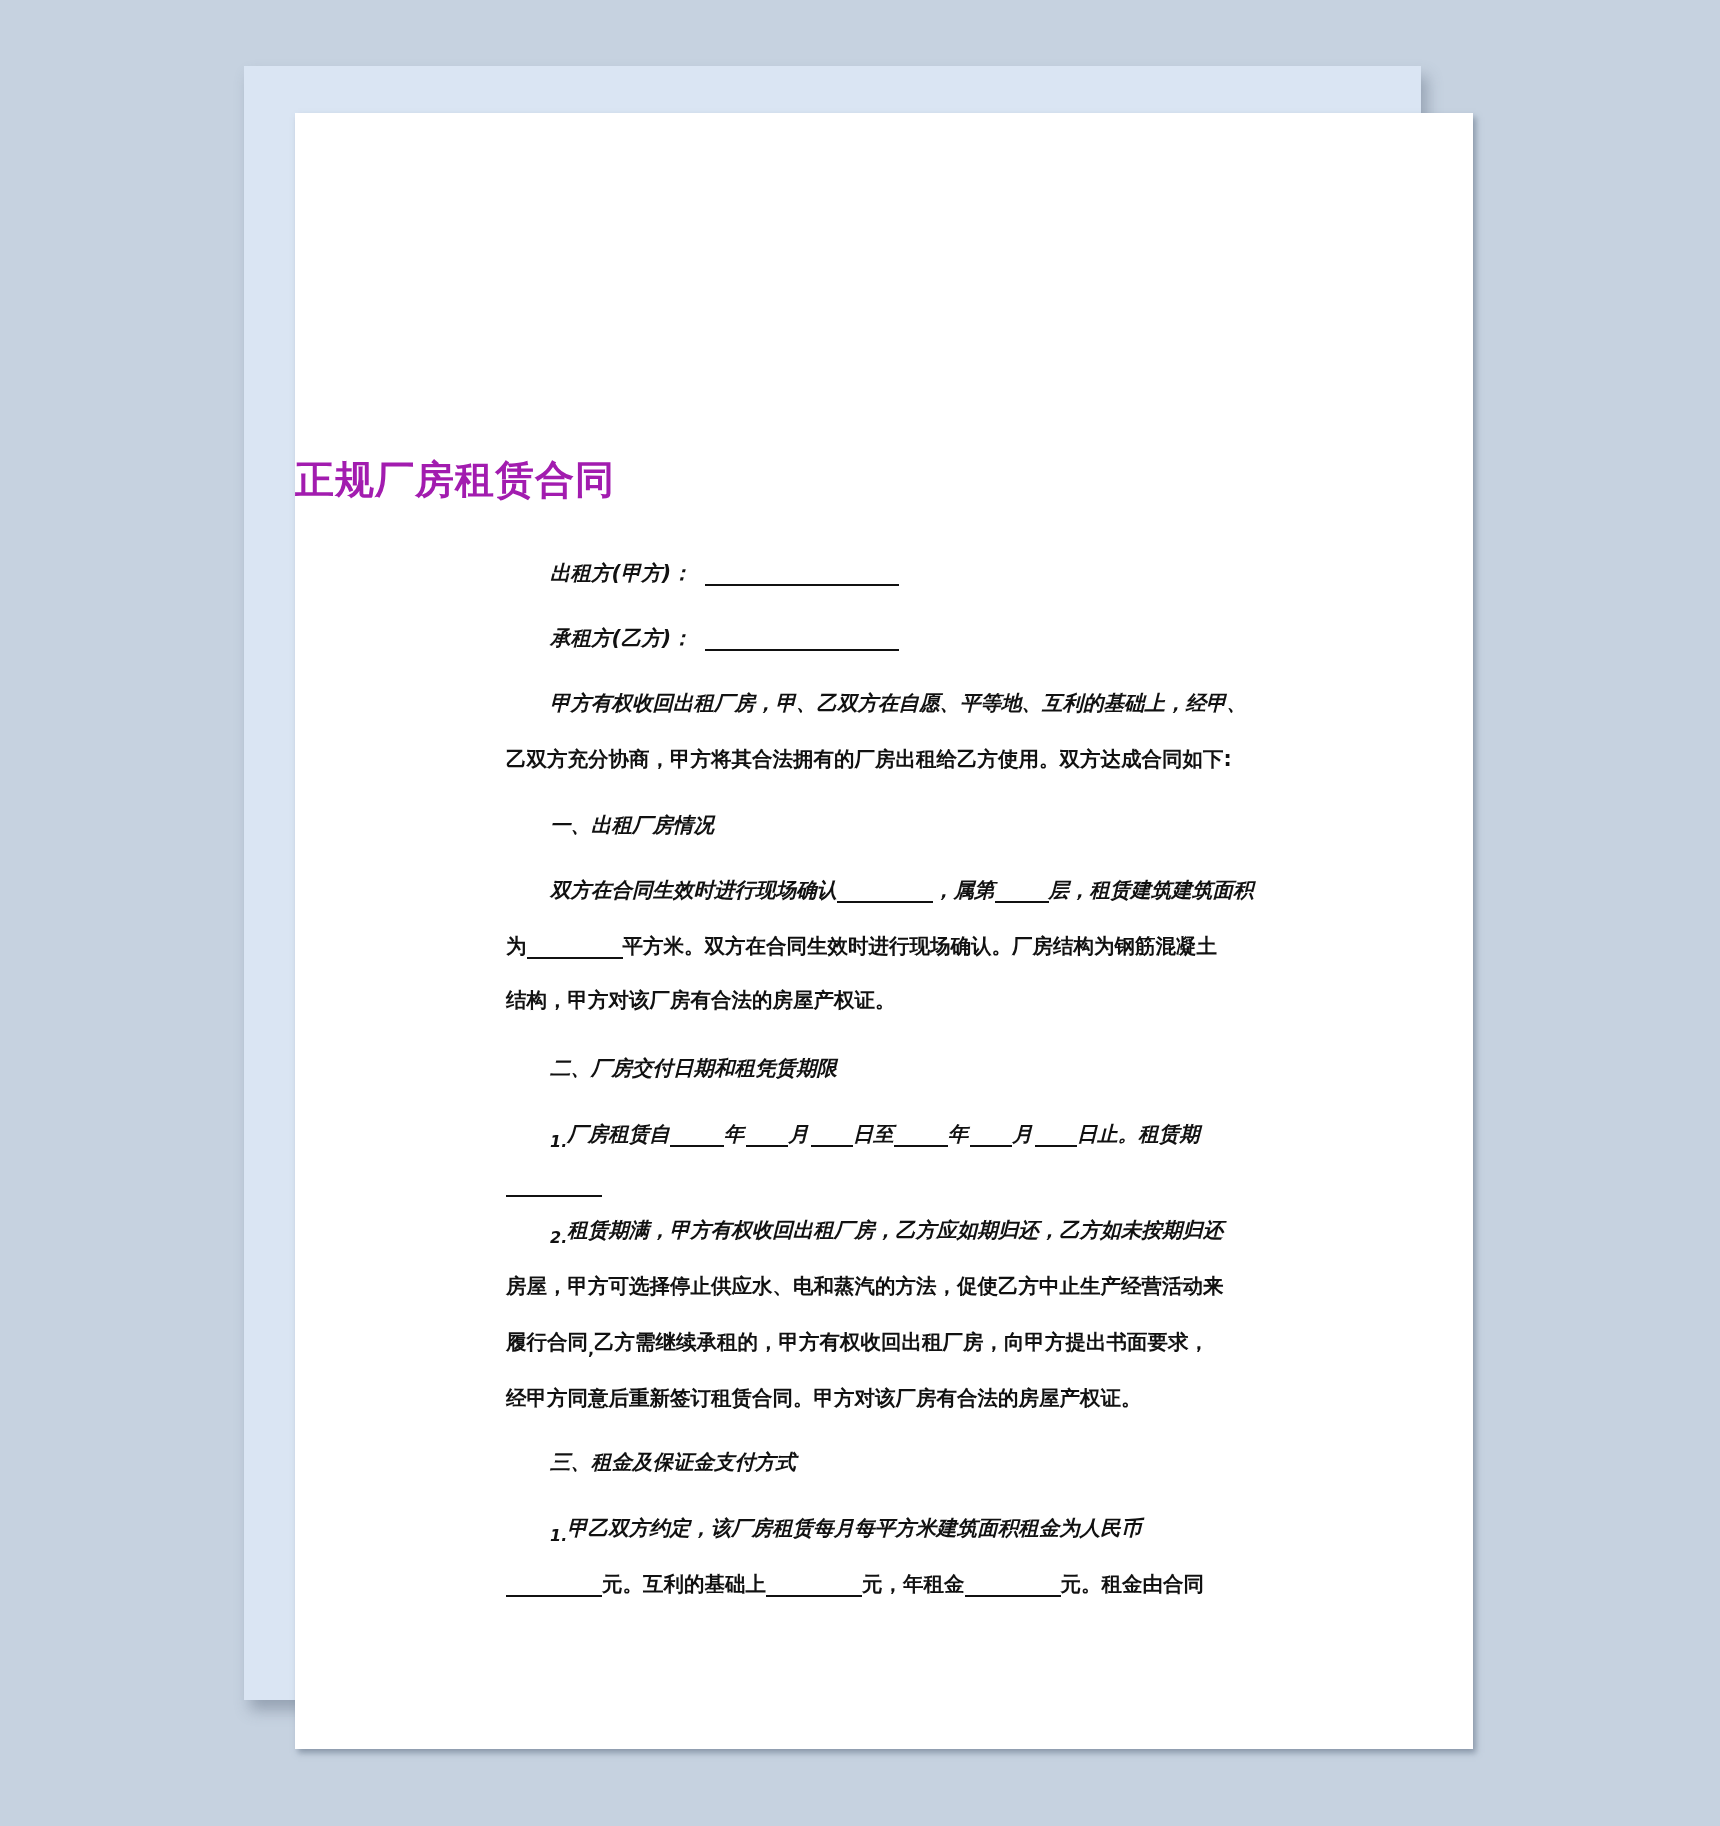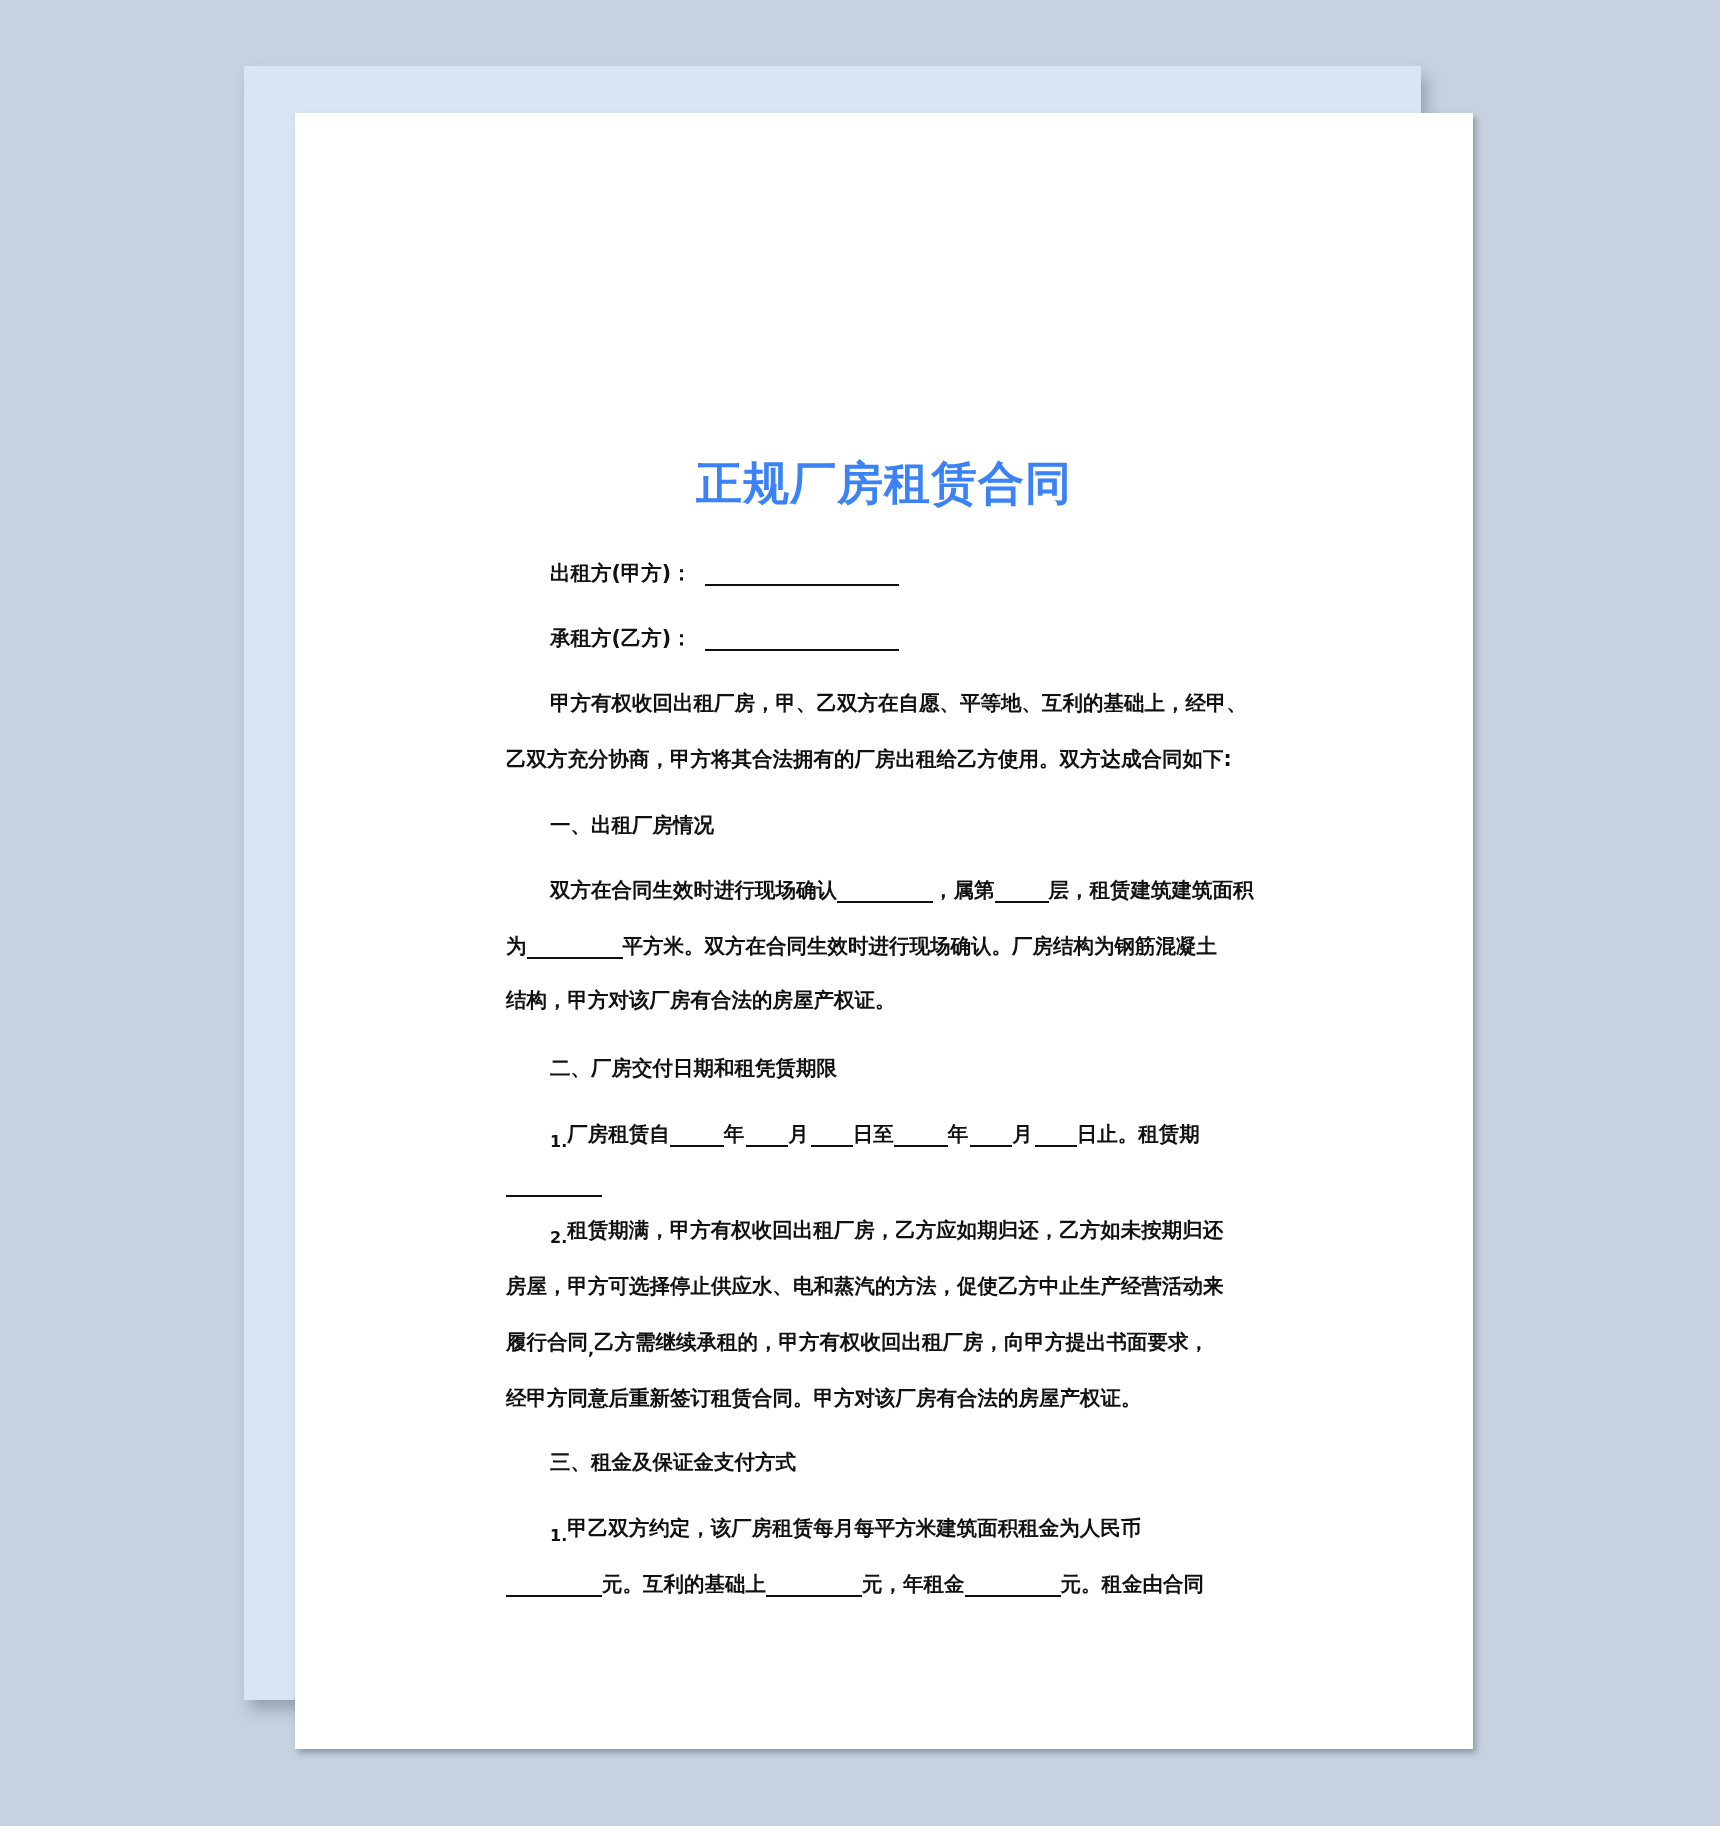--- a/index.html
+++ b/index.html
@@ -12,29 +12,29 @@
     position:absolute; left:244px; top:66px; width:1177px; height:1634px;
     background:#dae5f3;
     box-shadow: 6px 10px 14px rgba(90,105,125,0.45);
   }
   .front-page {
     position:absolute; left:295px; top:113px; width:1178px; height:1636px;
     background:#ffffff;
     box-shadow: 3px 4px 6px rgba(90,105,125,0.55);
   }
   .title {
-    position:absolute; left:0; right:0; top:340px; text-align:center;
-    font-size:46px; font-weight:bold; color:#3b82f6; letter-spacing:1px;
+    position:absolute; left:0; right:0; top:340px; text-align:left;
+    font-size:39px; font-weight:bold; color:#a21caf; letter-spacing:1px;
   }
   .doc {
     position:absolute; left:211px; top:455px; width:755px;
     font-size:20.5px; font-weight:bold; color:#111;
   }
   .line { height:56px; line-height:56px; white-space:nowrap; position:absolute; left:0; }
-  .ind { padding-left:44px; }
+  .ind { padding-left:44px;font-style:italic; }
   .blank { display:inline-block; border-bottom:2px solid #111; height:24px; vertical-align:-6px; }
   .num { font-size:16px; vertical-align:-6px; }
 </style>
 </head>
 <body>
 
 <div class="back-page"></div>
 
 <div class="front-page">
   <div class="title">正规厂房租赁合同</div>

